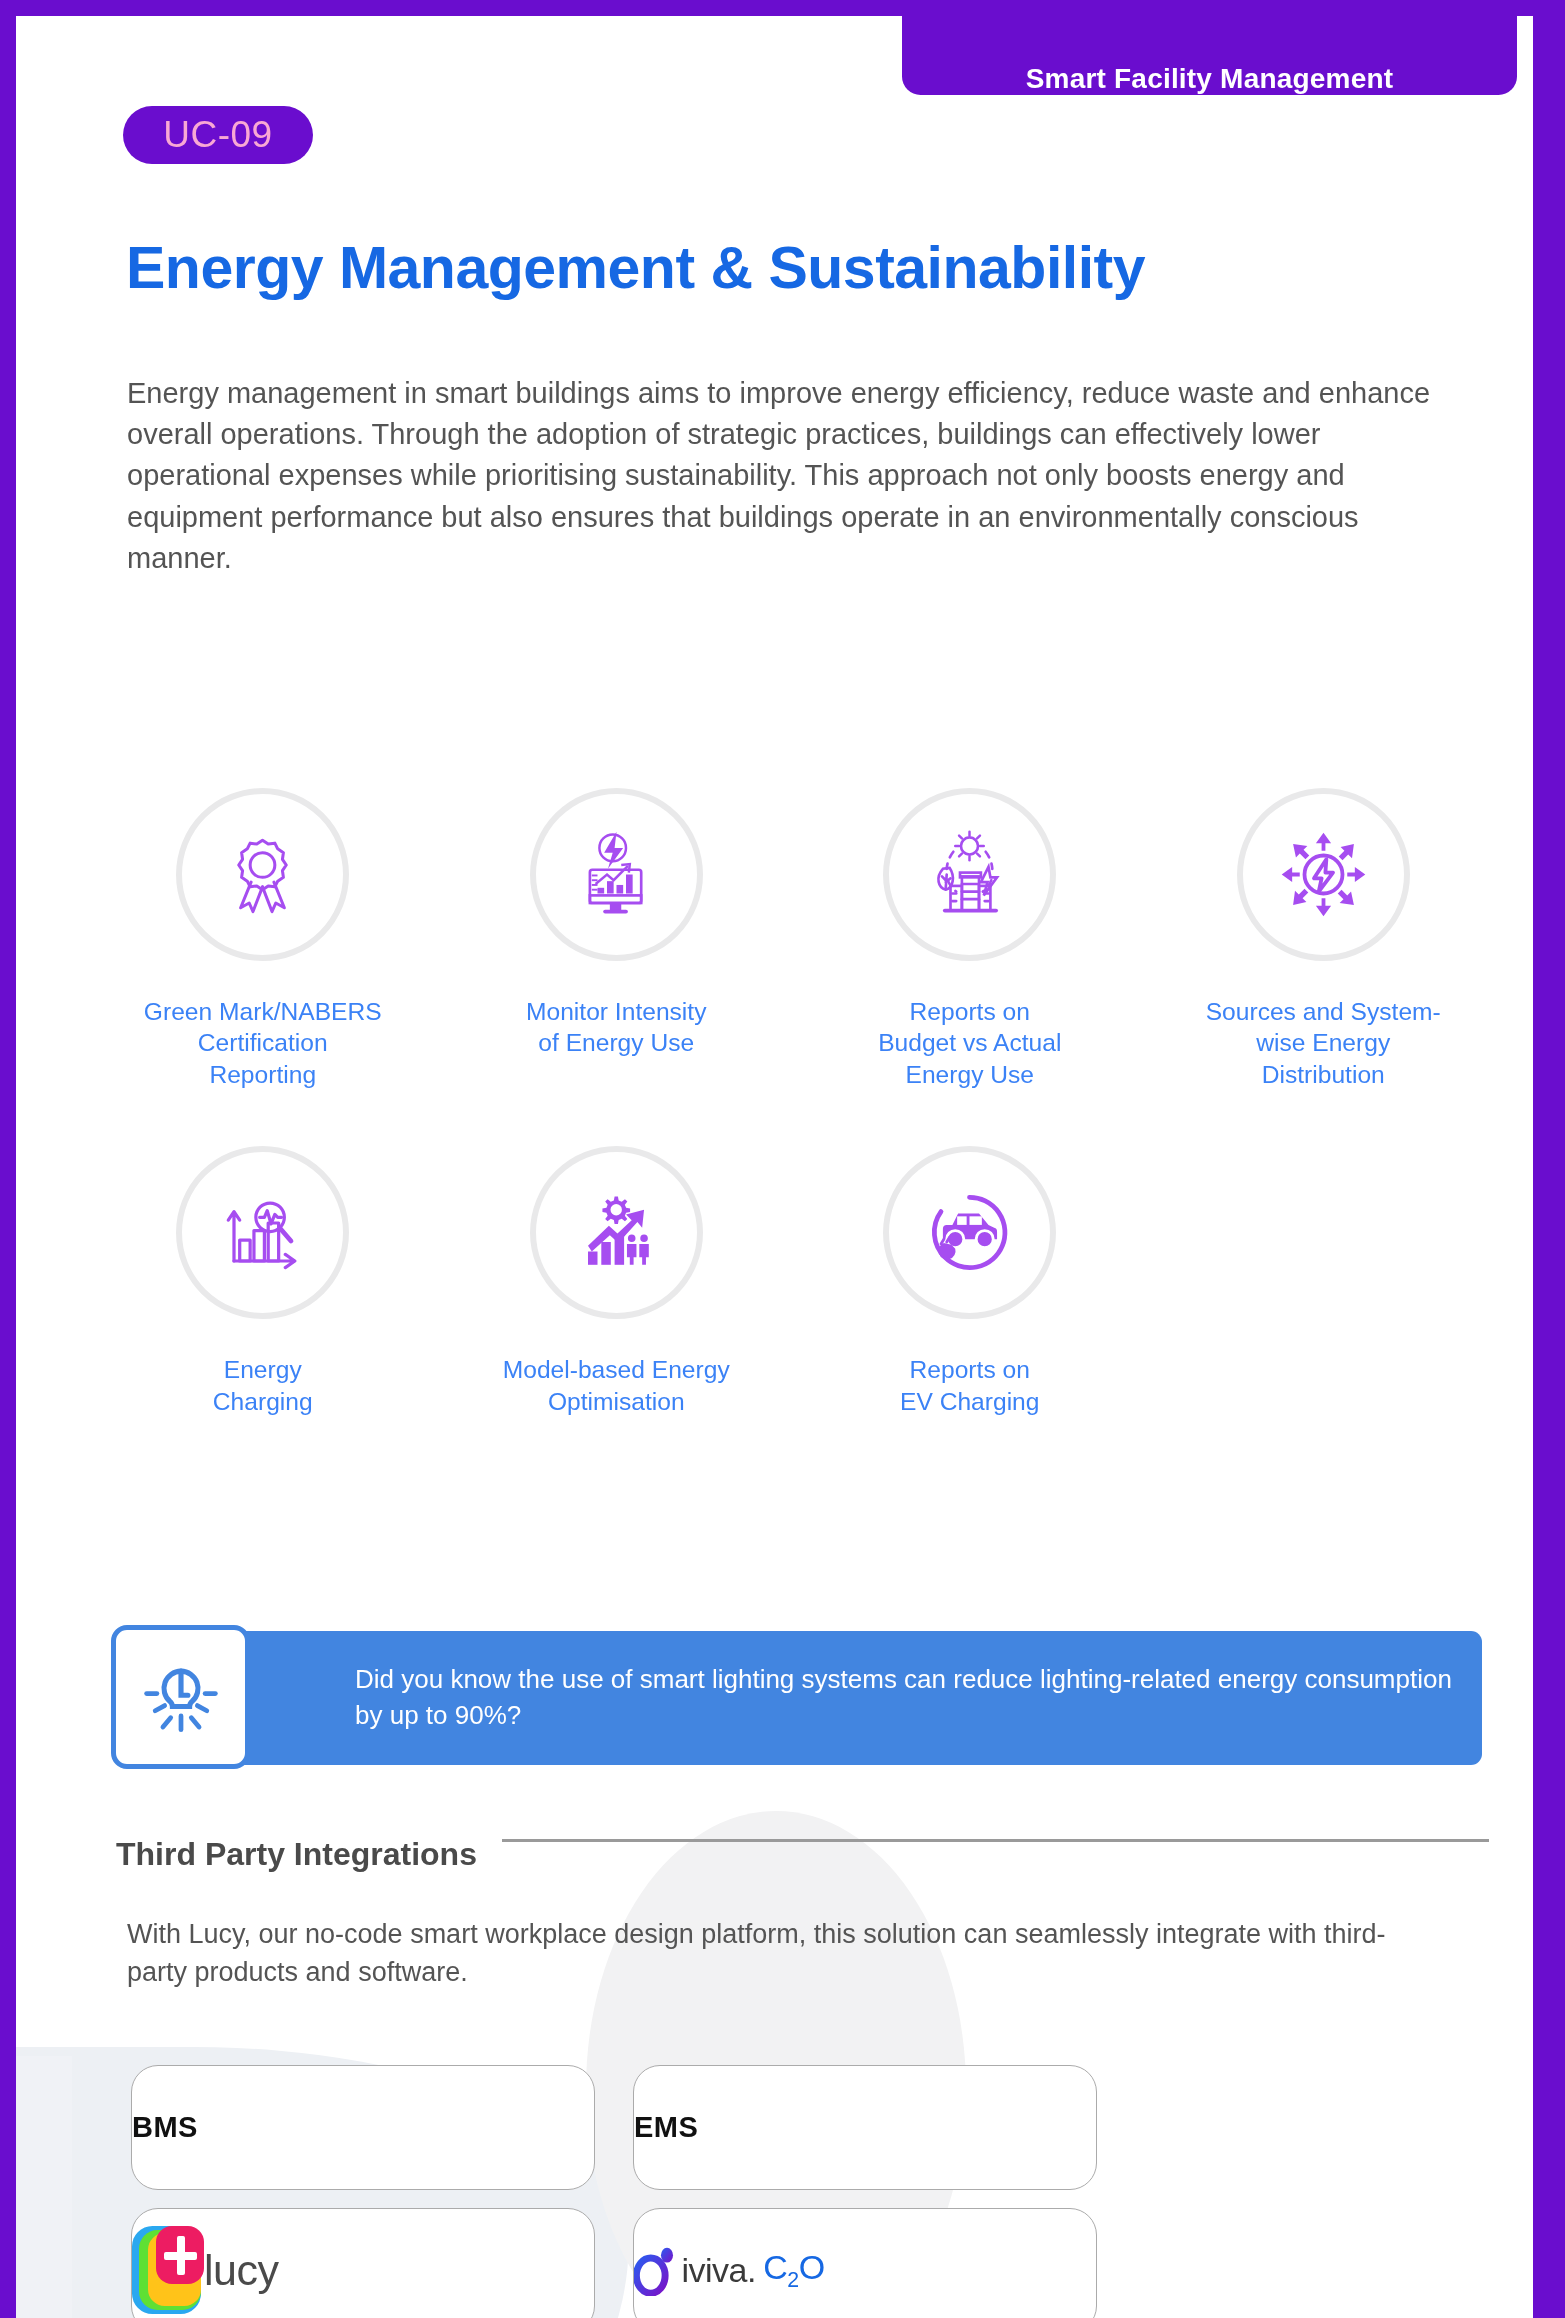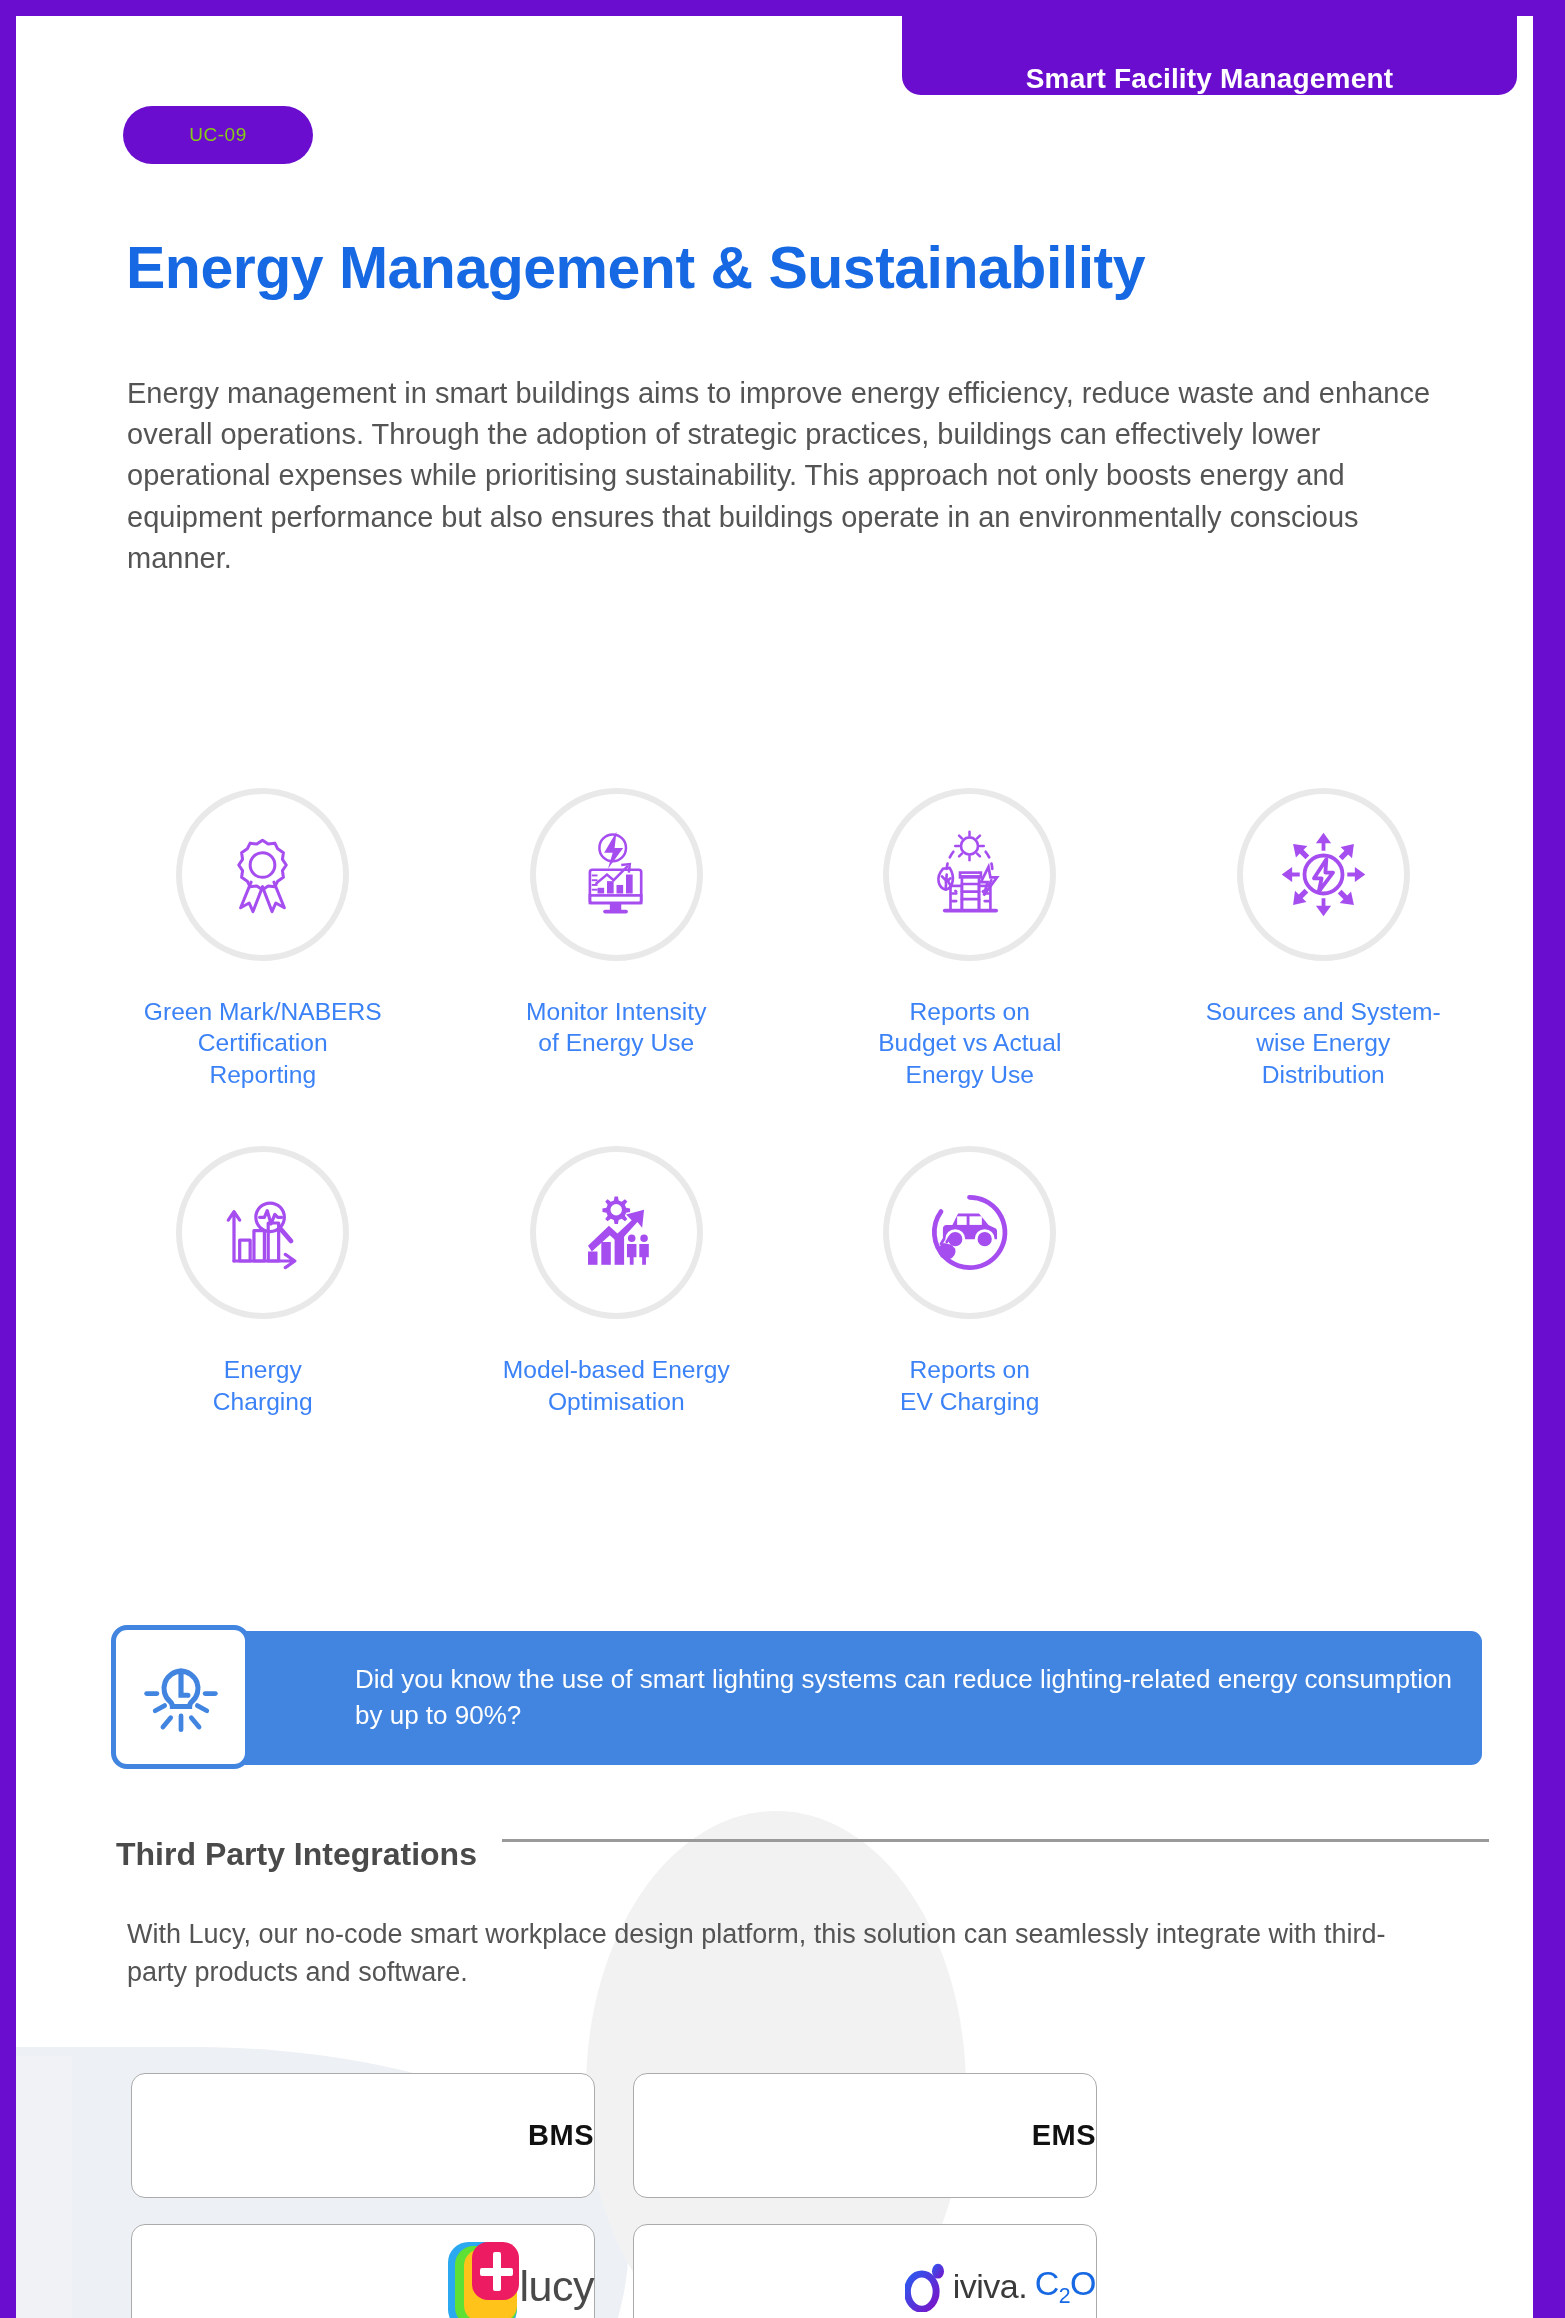--- a/index.html
+++ b/index.html
@@ -76,21 +76,21 @@
   
   .uc-pill {
     position: absolute;
     left: 107px; top: 90px;
     width: 190px; height: 58px;
     background: #6A0DCE;
     border-radius: 29px;
     display: flex; align-items: center; justify-content: center;
     z-index: 5;
   }
-  .uc-pill span { color: #84cc16; font-size: 19px; letter-spacing: 0.5px; }
+  .uc-pill span { color: #f9a8d4; font-size: 37px; letter-spacing: 0.5px; }
 
   
   .page-title {
     position: absolute;
     left: 110px; top: 218px;
     width: 1382px;
     color: #1668E3;
     font-size: 59px;
     font-weight: bold;
     letter-spacing: -0.5px;
@@ -208,22 +208,22 @@
     left: 115px; top: 2049px;
     width: 974px;
     z-index: 3;
   }
   .int-row { display: flex; gap: 38px; }
   .int-row + .int-row { margin-top: 17.6px; }
   .int-card {
     width: 464px; height: 125px;
     background: #ffffff;
     border: 1.9px solid #ABABAB;
-    border-radius: 14px;
-    display: flex; align-items: center; justify-content: flex-end; margin-top: 8px;
+    border-radius: 27px;
+    display: flex; align-items: center; justify-content: flex-start;
   }
   .int-card .txt { font-size: 29px; font-weight: bold; color: #111111; letter-spacing: 0.5px; }
 
   
   .lucy-wrap { display: flex; align-items: center; gap: 3px; }
   .lucy-mark { position: relative; width: 69px; height: 88px; }
   .lucy-l1 { position:absolute; inset:0; background:#2AA8F0; border-radius: 20.4px; }
   .lucy-l2 { position:absolute; left:7.4px; top:3.7px; right:0; bottom:3.7px; background:#5FE034; border-radius: 18.5px; }
   .lucy-l3 { position:absolute; left:16px; top:7.4px; right:0; bottom:8.3px; background:#FFC319; border-radius: 16.7px; }
   .lucy-l4 { position:absolute; left:24px; top:0px; right:-2.8px; height:58px; background:#ED1C62; border-radius: 16px; }

